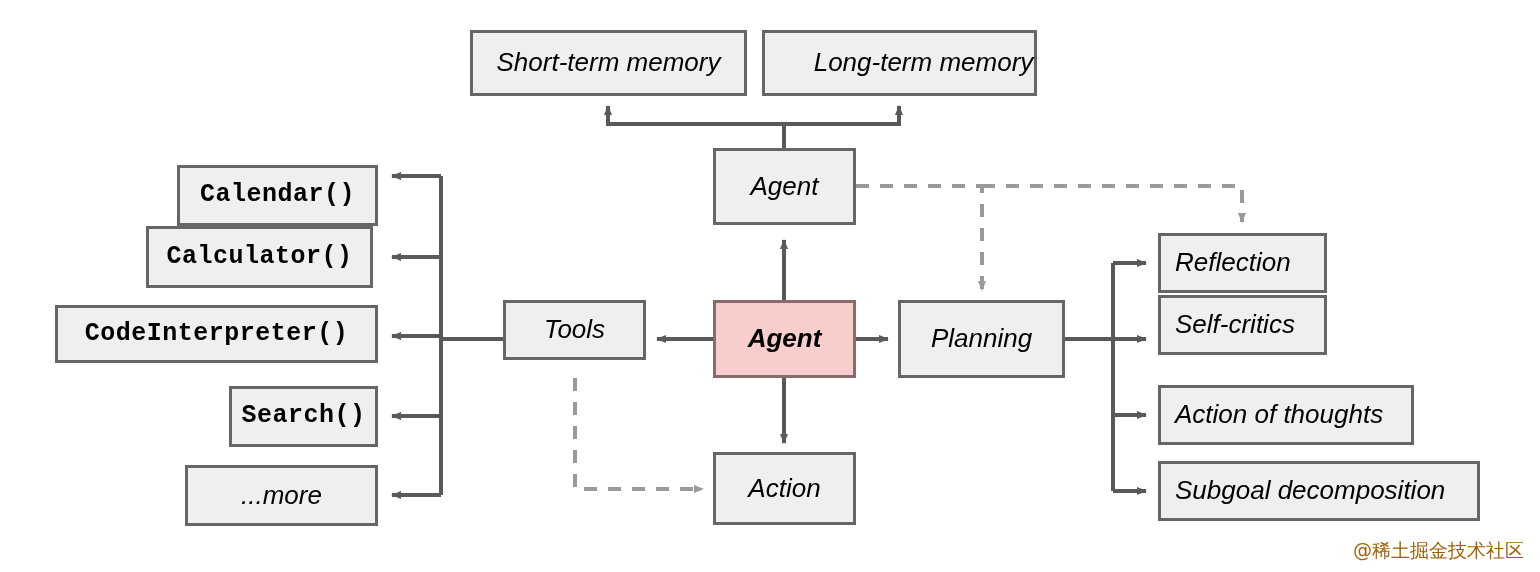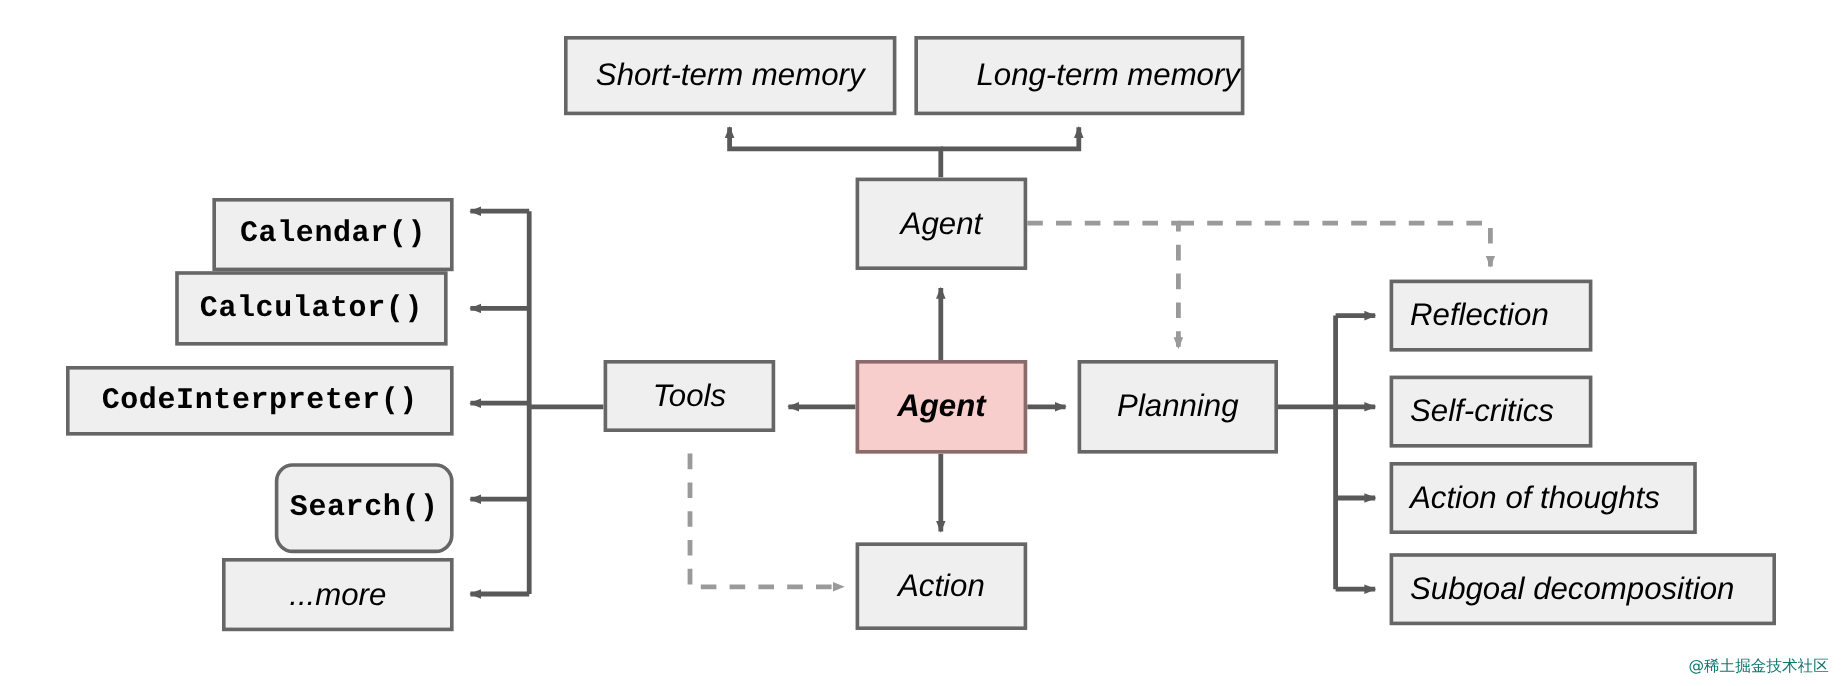--- a/index.html
+++ b/index.html
@@ -47,22 +47,22 @@
   .align-center .node-label { text-align: center; }
   .align-left   .node-label { text-align: left; padding-left: 14px; }
   .font-sans { font-family: "Liberation Sans", sans-serif; font-size: 26px; font-style: italic; }
   .font-mono { font-family: "Liberation Mono", "DejaVu Sans Mono", monospace; font-size: 25px; font-weight: 700; letter-spacing: 0.5px; }
   .bold { font-weight: 700; justify-content: flex-end; }
   .watermark {
     position: absolute;
     right: 16px;
     bottom: 8px;
     font-family: "DejaVu Sans", sans-serif;
-    font-size: 13px;
-    color: #0f766e;
+    font-size: 19px;
+    color: #a16207;
     white-space: nowrap;
     user-select: none;
   }
 </style>
 </head>
 <body>
 
 <div id="diagram-root">
 
   <svg class="canvas" viewBox="0 0 1540 572">
@@ -147,33 +147,33 @@
   </div>
 
   <div class="node-box align-center font-mono" style="left:146px; top:226px; width:227px; height:62px;">
     <span class="node-label">Calculator()</span>
   </div>
 
   <div class="node-box align-center font-mono" style="left:55px; top:305px; width:323px; height:58px;align-items:center;">
     <span class="node-label">CodeInterpreter()</span>
   </div>
 
-  <div class="node-box align-center font-mono" style="left:229px; top:386px; width:149px; height:75px;border-radius:15px;">
+  <div class="node-box align-center font-mono" style="left:229px; top:386px; width:149px; height:61px;">
     <span class="node-label">Search()</span>
   </div>
 
   <div class="node-box align-center font-sans" style="left:185px; top:465px; width:193px; height:61px;">
     <span class="node-label">...more</span>
   </div>
 
   <div class="node-box align-left font-sans" style="left:1158px; top:233px; width:169px; height:60px;">
     <span class="node-label">Reflection</span>
   </div>
 
-  <div class="node-box align-left font-sans" style="left:1158px; top:313px; width:169px; height:60px;">
+  <div class="node-box align-left font-sans" style="left:1158px; top:295px; width:169px; height:60px;">
     <span class="node-label">Self-critics</span>
   </div>
 
   <div class="node-box align-left font-sans" style="left:1158px; top:385px; width:256px; height:60px;">
     <span class="node-label">Action of thoughts</span>
   </div>
 
   <div class="node-box align-left font-sans" style="left:1158px; top:461px; width:322px; height:60px;">
     <span class="node-label">Subgoal decomposition</span>
   </div>

